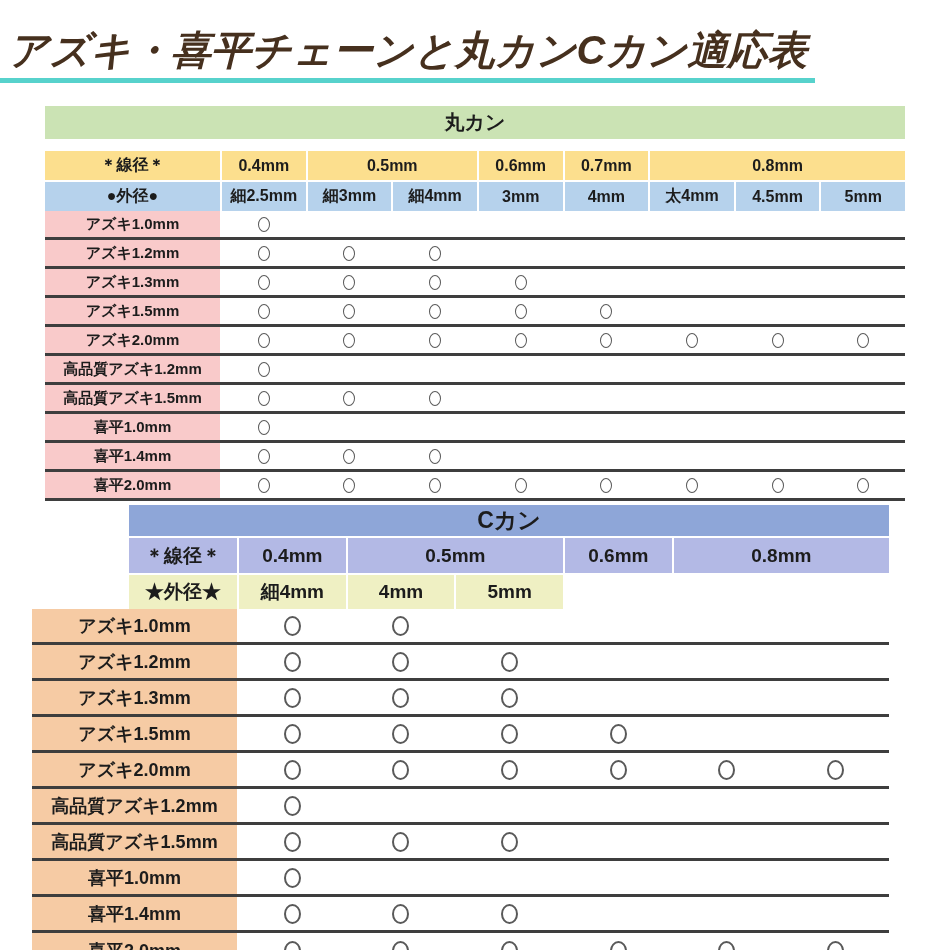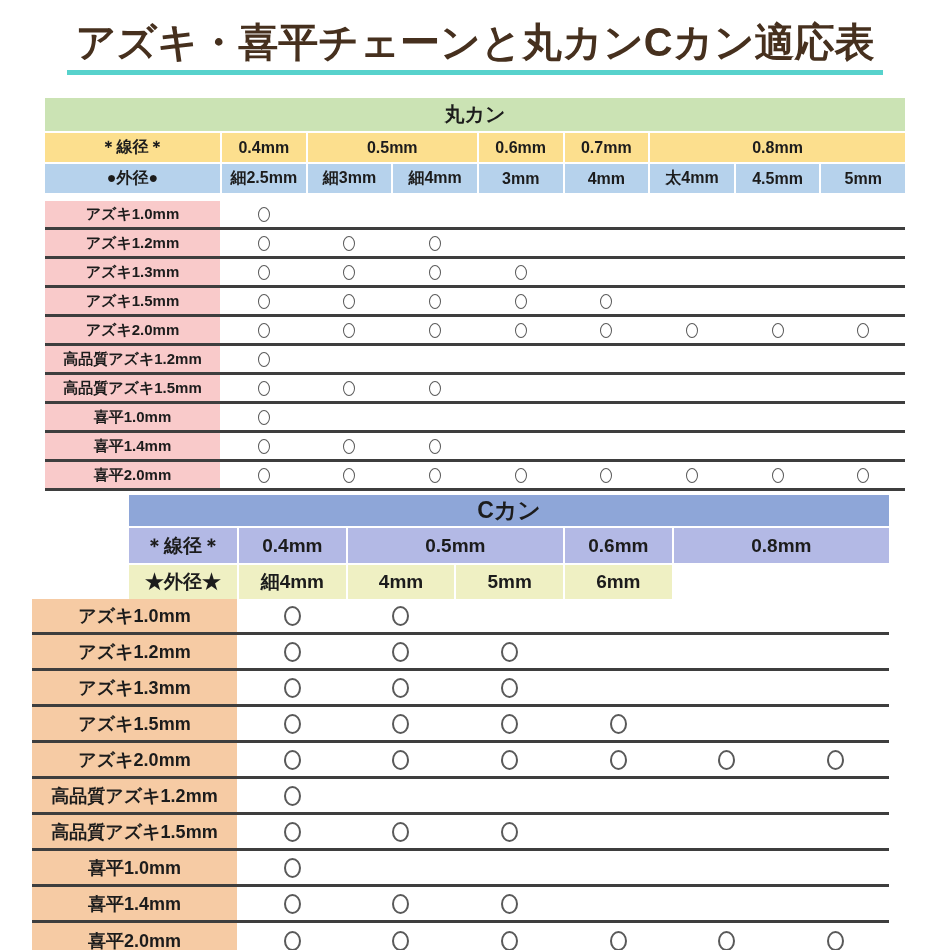--- a/index.html
+++ b/index.html
@@ -1,39 +1,39 @@
 <!DOCTYPE html>
 <html style="--title-color: #46301e; --underline-color: #57d2cc; --border-color: #3e3e3e; --circle-color: #595959; --text-color: #1c1c1c; --maru-title-bg: #cbe3b4; --maru-wire-bg: #fcdf8e; --maru-outer-bg: #b6d2ec; --maru-row-bg: #f9caca; --c-title-bg: #8ea6d8; --c-wire-bg: #b3b9e5; --c-outer-bg: #eff0c3; --c-row-bg: #f6cba4;"><head>
 <meta charset="utf-8">
 <style>
   * { box-sizing: border-box; margin: 0; padding: 0; }
   html, body { width: 950px; height: 950px; overflow: hidden; background: #ffffff;
     font-family: "Liberation Sans", sans-serif; }
-  .title-wrap { text-align: center; padding-top: 18px; }
+  .title-wrap { padding-top: 26px; font-style: italic; }
   h1.page-title {
     display: inline-block;
     font-size: 40px;
     font-weight: bold;
     color: var(--title-color, #46301e);
     border-bottom: 5px solid var(--underline-color, #57d2cc);
     padding: 0 8px 4px 8px;
     line-height: 1.2;
     letter-spacing: 0px;
   }
   .cell { display: flex; align-items: center; justify-content: center;
     font-weight: bold; color: var(--text-color, #1c1c1c); }
 
   
   .maru-table { width: 860px; margin: 23px 0 0 45px; }
-  .m-title-row { height: 33px; margin-bottom: 2px; }
+  .m-title-row { height: 33px; margin-bottom: 12px; }
   .m-title-row .cell { height: 100%; font-size: 20px; background: var(--maru-title-bg); }
   .m-head-row { display: grid; grid-template-columns: 175px repeat(8, 1fr);
     column-gap: 2px; height: 29px; }
   .m-head-row { margin-bottom: 2px; }
-  .m-head-row.last { margin-bottom: 8px; }
+  .m-head-row.last { margin-bottom: 0; }
   .m-head-row .cell { font-size: 16px; }
   .m-wire .cell { background: var(--maru-wire-bg); }
   .m-outer .cell { background: var(--maru-outer-bg); }
   .m-data-row { display: grid; grid-template-columns: 175px repeat(8, 1fr);
     column-gap: 2px; height: 29px; border-bottom: 3px solid var(--border-color, #3e3e3e); }
   .m-data-row .row-label { background: var(--maru-row-bg); font-size: 15px; }
 
   .circle-s { width: 12px; height: 15px; border: 1.5px solid var(--circle-color, #595959);
     border-radius: 50%; display: inline-block; background: transparent; }
   .circle-l { width: 17px; height: 20px; border: 2px solid var(--circle-color, #595959);
@@ -282,21 +282,20 @@
   <div class="cell" style="grid-column: span 1;">0.4mm</div>
       <div class="cell" style="grid-column: span 2;">0.5mm</div>
       <div class="cell" style="grid-column: span 1;">0.6mm</div>
       <div class="cell" style="grid-column: span 2;">0.8mm</div>
     </div>
   <div class="c-head-row c-outer">
     <div class="cell">★外径★</div>
       <div class="cell">細4mm</div>
       <div class="cell">4mm</div>
       <div class="cell">5mm</div>
-      <div class="cell">6mm</div>
     </div>
   <div>
       <div class="c-data-row">
         <div class="cell row-label">アズキ1.0mm</div>
         <div class="cell">
           <span class="circle-l"></span>
         </div>
         <div class="cell">
           <span class="circle-l"></span>
         </div>

